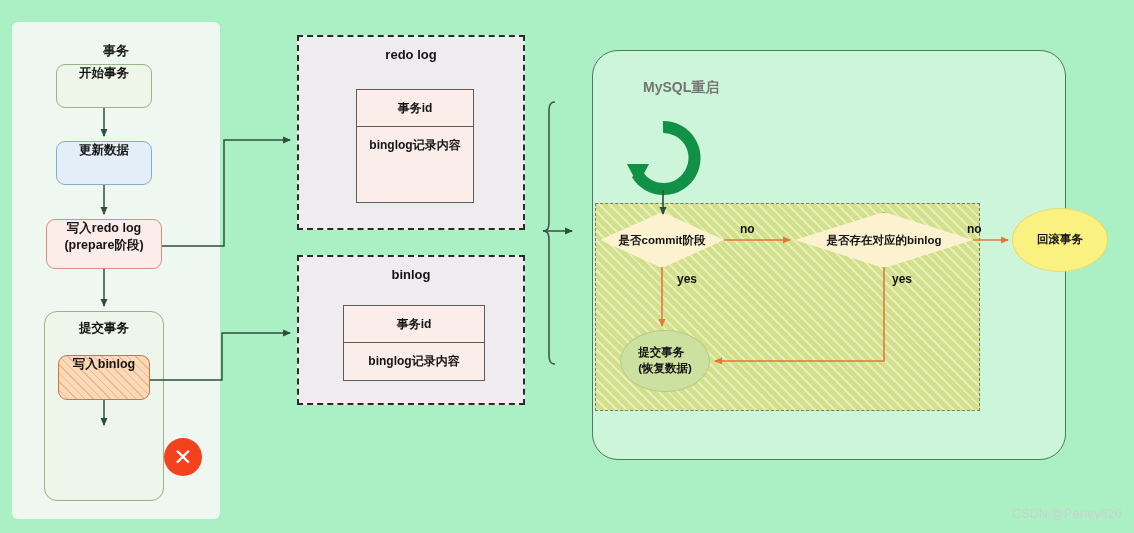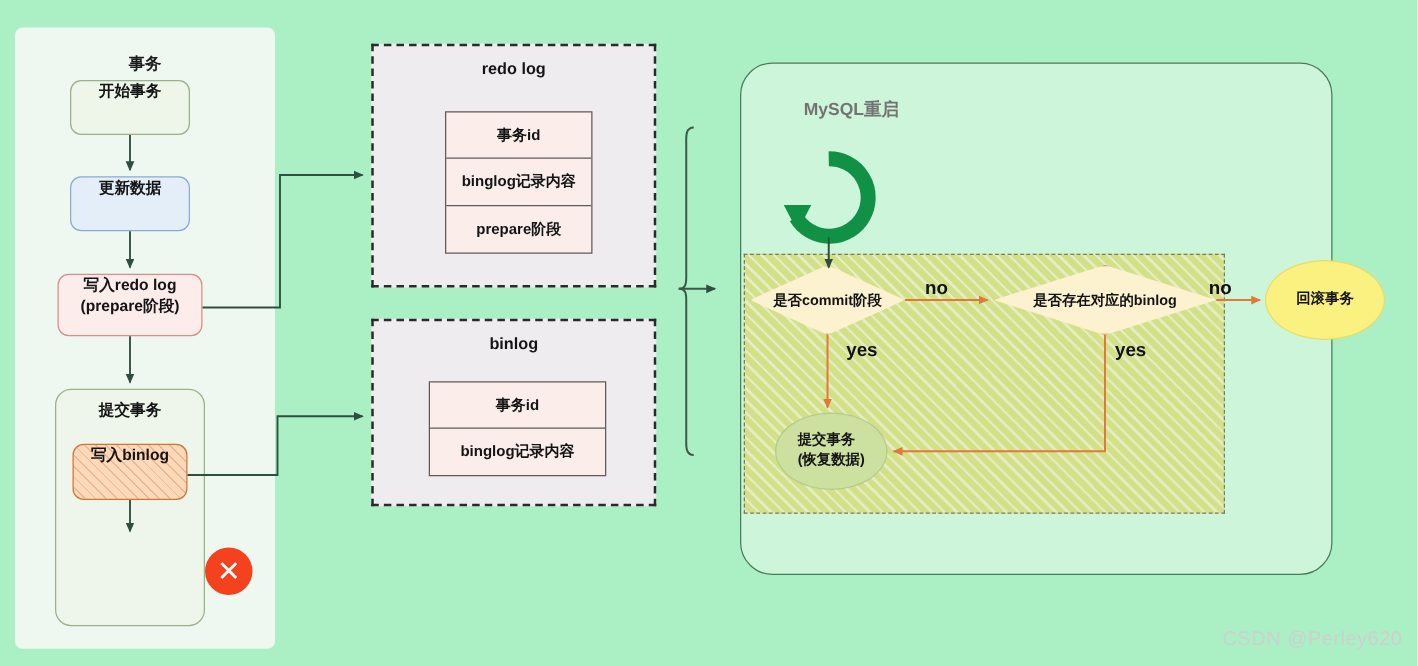--- a/index.html
+++ b/index.html
@@ -138,30 +138,30 @@
   }
   #ellipse-commit {
     left: 620px; top: 330px; width: 90px; height: 62px;
     background: #cce0a0; border: 1.2px solid #b3cc8b;
   }
   #ellipse-rollback {
     left: 1012px; top: 208px; width: 96px; height: 64px;
     background: #fbf180; border: 1.2px solid #e6dc6a;
   }
   .edge-label {
-    position: absolute; font-size: 15px; font-weight: 700; color: #111; padding-left: 12px;
+    position: absolute; font-size: 12px; font-weight: 700; color: #111; padding-left: 12px;
   }
   #label-no-1  { left: 728px; top: 222px; }
   #label-no-2  { left: 955px; top: 222px; }
   #label-yes-1 { left: 665px; top: 272px; }
   #label-yes-2 { left: 880px; top: 272px; }
 
   #watermark {
     right: 12px; bottom: 12px;
-    font-size: 16px; color: #cfcfcf; letter-spacing: .4px;
+    font-size: 12px; color: #cfcfcf; letter-spacing: .4px;
   }
   svg.overlay {
     position: absolute; left: 0; top: 0;
     width: 1134px; height: 533px;
     pointer-events: none;
   }
 </style>
 </head>
 <body>
 
@@ -197,21 +197,20 @@
 
   <div class="abs" id="x-mark">
     <span>✕</span>
   </div>
 
   <div class="dashed-panel" id="panel-redolog">
     <div class="panel-title">redo log</div>
     <div class="record-table" id="table-redolog">
       <div class="record-row">事务id</div>
       <div class="record-row">binglog记录内容</div>
-      <div class="record-row">prepare阶段</div>
     </div>
   </div>
 
   <div class="dashed-panel" id="panel-binlog">
     <div class="panel-title">binlog</div>
     <div class="record-table" id="table-binlog">
       <div class="record-row">事务id</div>
       <div class="record-row">binglog记录内容</div>
     </div>
   </div>

